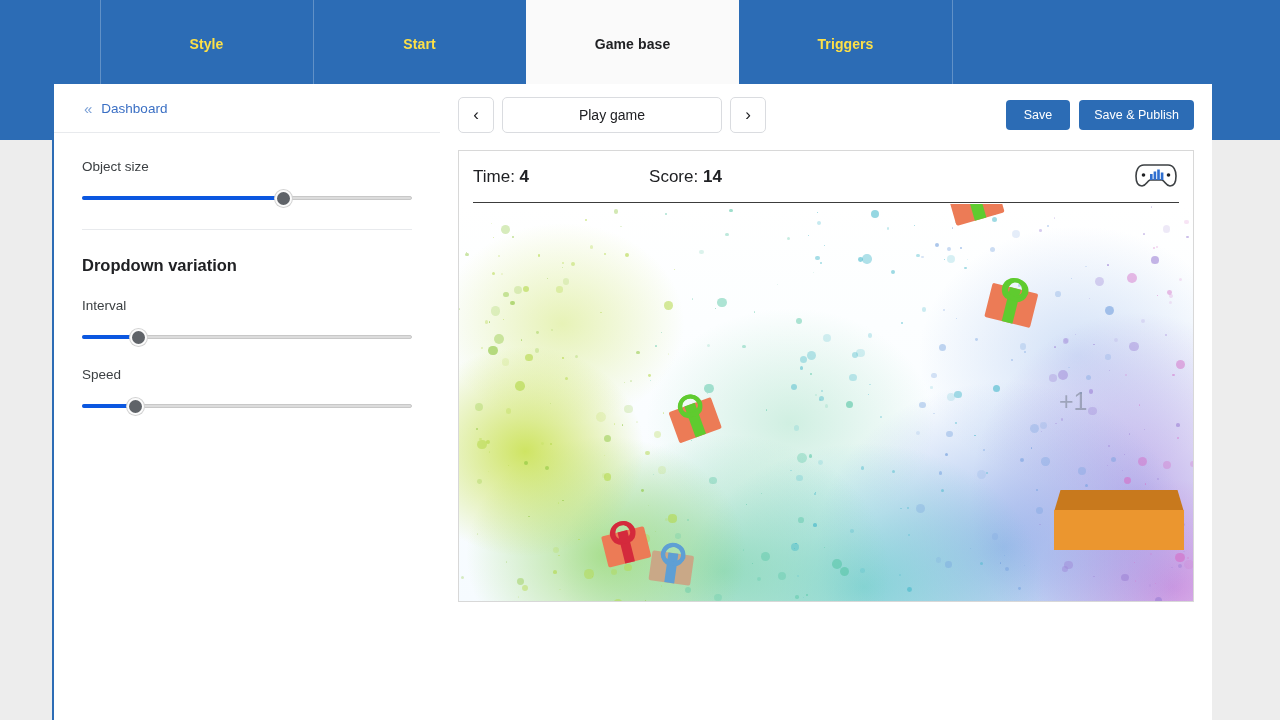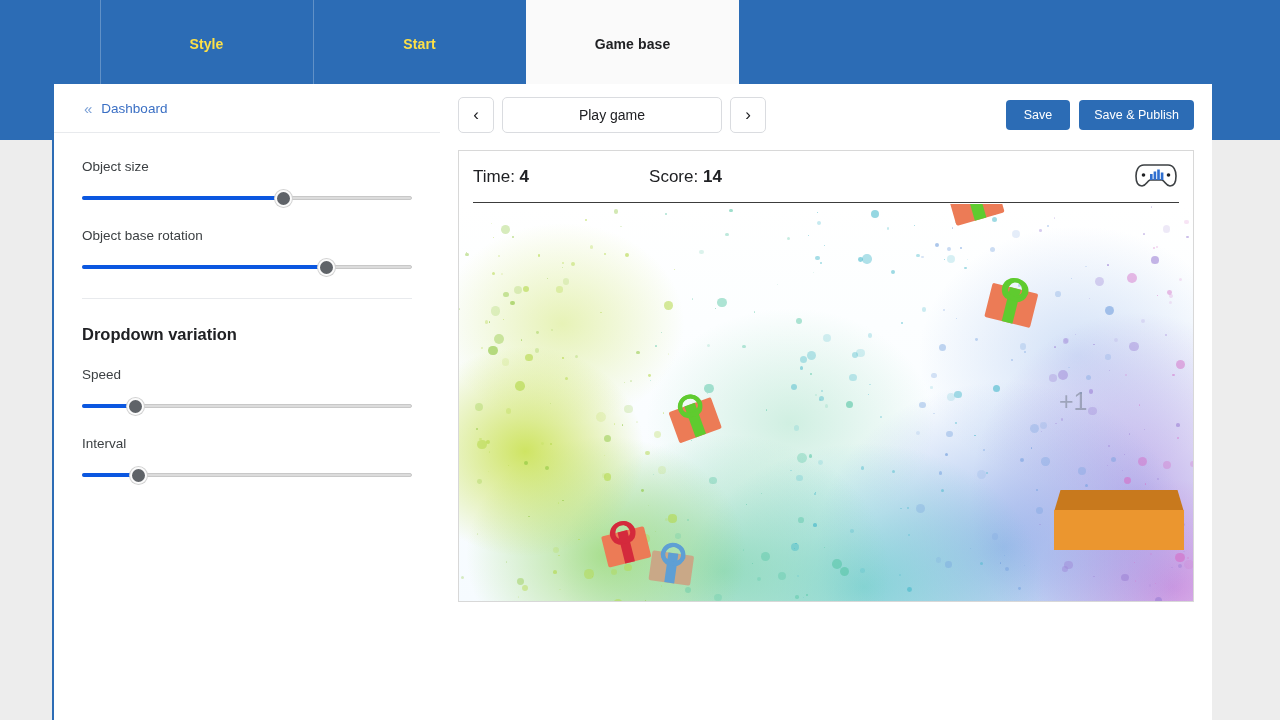--- a/index.html
+++ b/index.html
@@ -238,20 +238,23 @@
     <div class="tab spacer-l"></div>
     <div class="tab item">
       <span>Style</span>
     </div>
     <div class="tab item">
       <span>Start</span>
     </div>
     <div class="tab item active">
       <span>Game base</span>
     </div>
+    <div class="tab item">
+      <span>Triggers</span>
+    </div>
     <div class="tab spacer-r"></div>
   </div>
 </div>
 
 <div class="left-panel">
 
   <div class="panel-head">
     <div class="back-link">
       <span class="chev-left-dbl">«</span>
       <span>Dashboard</span>
@@ -265,49 +268,41 @@
       <div class="field">
         <div class="field-label">Object size</div>
         <div class="slider">
           <span class="track"></span>
           <span class="fill" style="width: 61%;"></span>
           <span class="thumb" style="left: 61%;"></span>
         </div>
       </div>
 
 
+
+    </div>
+
+    <div class="section">
+      <div class="section-title">Dropdown variation</div>
+
       <div class="field">
-        <div class="field-label">Object base rotation</div>
+        <div class="field-label">Interval</div>
         <div class="slider">
           <span class="track"></span>
-          <span class="fill" style="width: 74%;"></span>
-          <span class="thumb" style="left: 74%;"></span>
+          <span class="fill" style="width: 17%;"></span>
+          <span class="thumb" style="left: 17%;"></span>
         </div>
       </div>
-
-    </div>
-
-    <div class="section">
-      <div class="section-title">Dropdown variation</div>
 
       <div class="field">
         <div class="field-label">Speed</div>
         <div class="slider">
           <span class="track"></span>
           <span class="fill" style="width: 16%;"></span>
           <span class="thumb" style="left: 16%;"></span>
-        </div>
-      </div>
-
-      <div class="field">
-        <div class="field-label">Interval</div>
-        <div class="slider">
-          <span class="track"></span>
-          <span class="fill" style="width: 17%;"></span>
-          <span class="thumb" style="left: 17%;"></span>
         </div>
       </div>
     </div>
 
   </div>
 </div>
 
 <div class="main-panel">
 
   <div class="toolbar">

